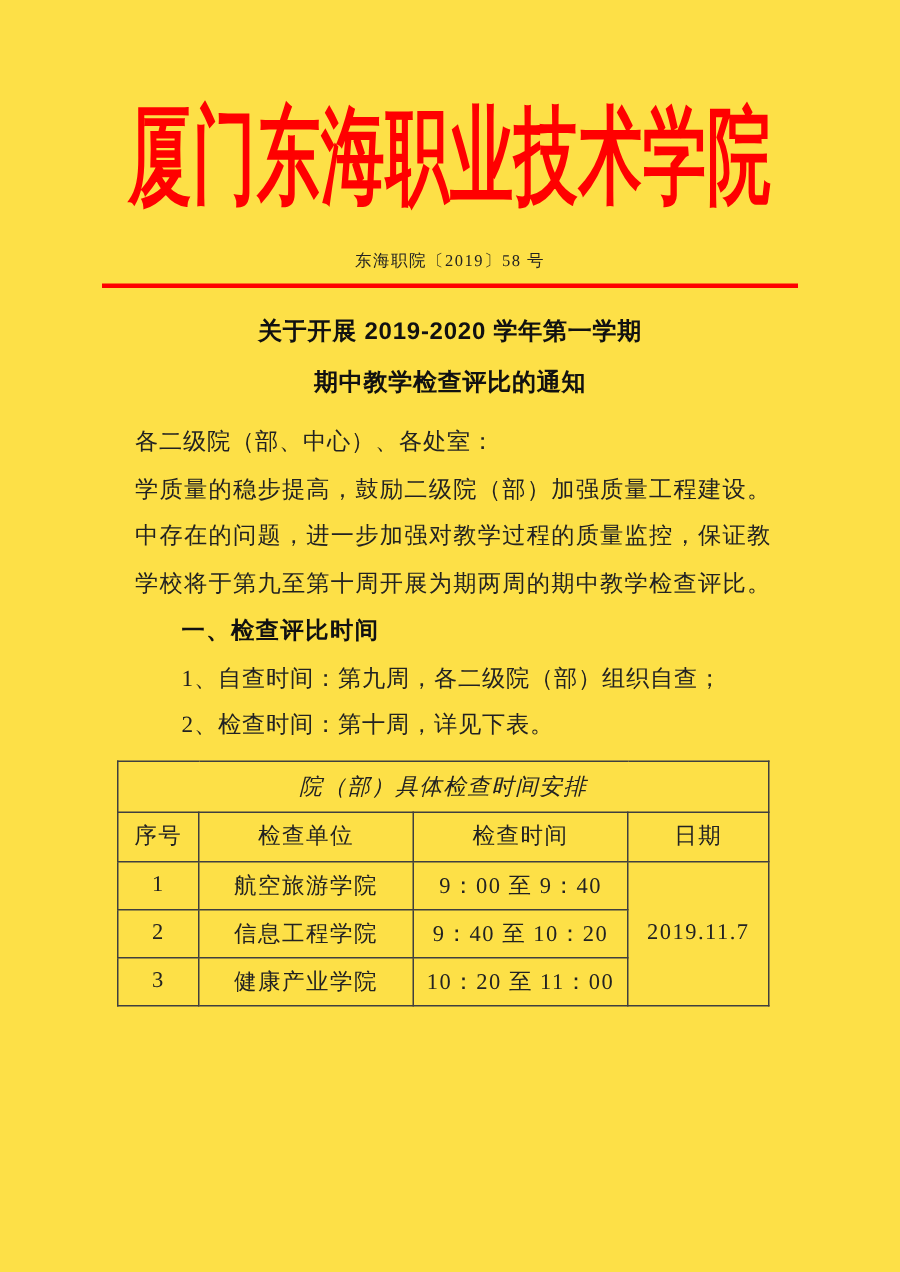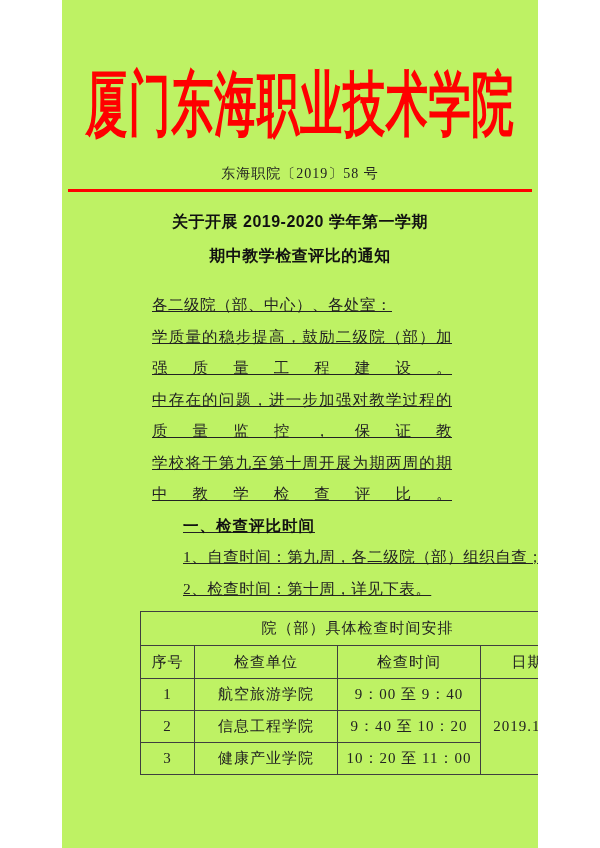--- a/index.html
+++ b/index.html
@@ -1,21 +1,21 @@
 <!DOCTYPE html>
 <html><head>
 <meta charset="utf-8">
 <style>
   html, body { margin: 0; padding: 0; background: #ffffff; }
   .page {
     position: relative;
-    width: 476px;
+    width: 600px;
     height: 848px;
     margin: 0 auto;
-    background: #bef264;
+    background: #fde047;
     overflow: hidden;
     font-family: "Liberation Serif", "DejaVu Serif", serif;
     color: #1a1a1a;
   }
 
   
   .letterhead {
     margin-top: 68px;
     height: 74px;
     display: flex;
@@ -30,21 +30,21 @@
     line-height: 1;
     white-space: nowrap;
     letter-spacing: 1px;
     transform: scaleX(0.66) scaleY(1.1);
     transform-origin: center center;
   }
 
   .doc-number {
     margin-top: 22px;
     text-align: center;
-    font-size: 14px;
+    font-size: 11px;
     line-height: 20px;
     letter-spacing: 1px;
     color: #222;
   }
 
   .red-rule {
     width: 464px;
     height: 3px;
     margin: 5px auto 0 auto;
   }
@@ -54,26 +54,25 @@
     text-align: center;
     font-family: "Liberation Sans", "DejaVu Sans", sans-serif;
     font-weight: bold;
     font-size: 16px;
     line-height: 34px;
     color: #111;
     letter-spacing: 0.5px;
   }
 
   .body-text {
-    margin: 16px 86px 0 90px;
+    margin: 6px 86px 0 90px;
     font-size: 15.5px;
     line-height: 31.5px;
     letter-spacing: 0.5px;
     color: #222;
-    text-decoration: underline;
   }
   .line { white-space: nowrap; }
   .indent { text-indent: 2em; }
   .just {
     white-space: normal;
     text-align: justify;
     text-align-last: justify;
   }
   .sec {
     font-family: "Liberation Sans", "DejaVu Sans", sans-serif;
@@ -90,21 +89,21 @@
     table-layout: fixed;
     font-size: 15px;
     text-align: center;
     color: #222;
   }
   .schedule-table td {
     border: 1px solid #3f3f3f;
     padding: 0;
     letter-spacing: 1px;
   }
-  .row-caption td { height: 33px; }
+  .row-caption td { height: 33px; font-style: italic; }
   .row-header td  { height: 32px; margin-top: 32px; }
   .row-data td    { height: 31px; }
 </style>
 </head>
 <body>
 
 <div class="page">
 
   <div class="letterhead">
     <span class="letterhead-text" style="color: rgb(255, 0, 0);">厦门东海职业技术学院</span>

